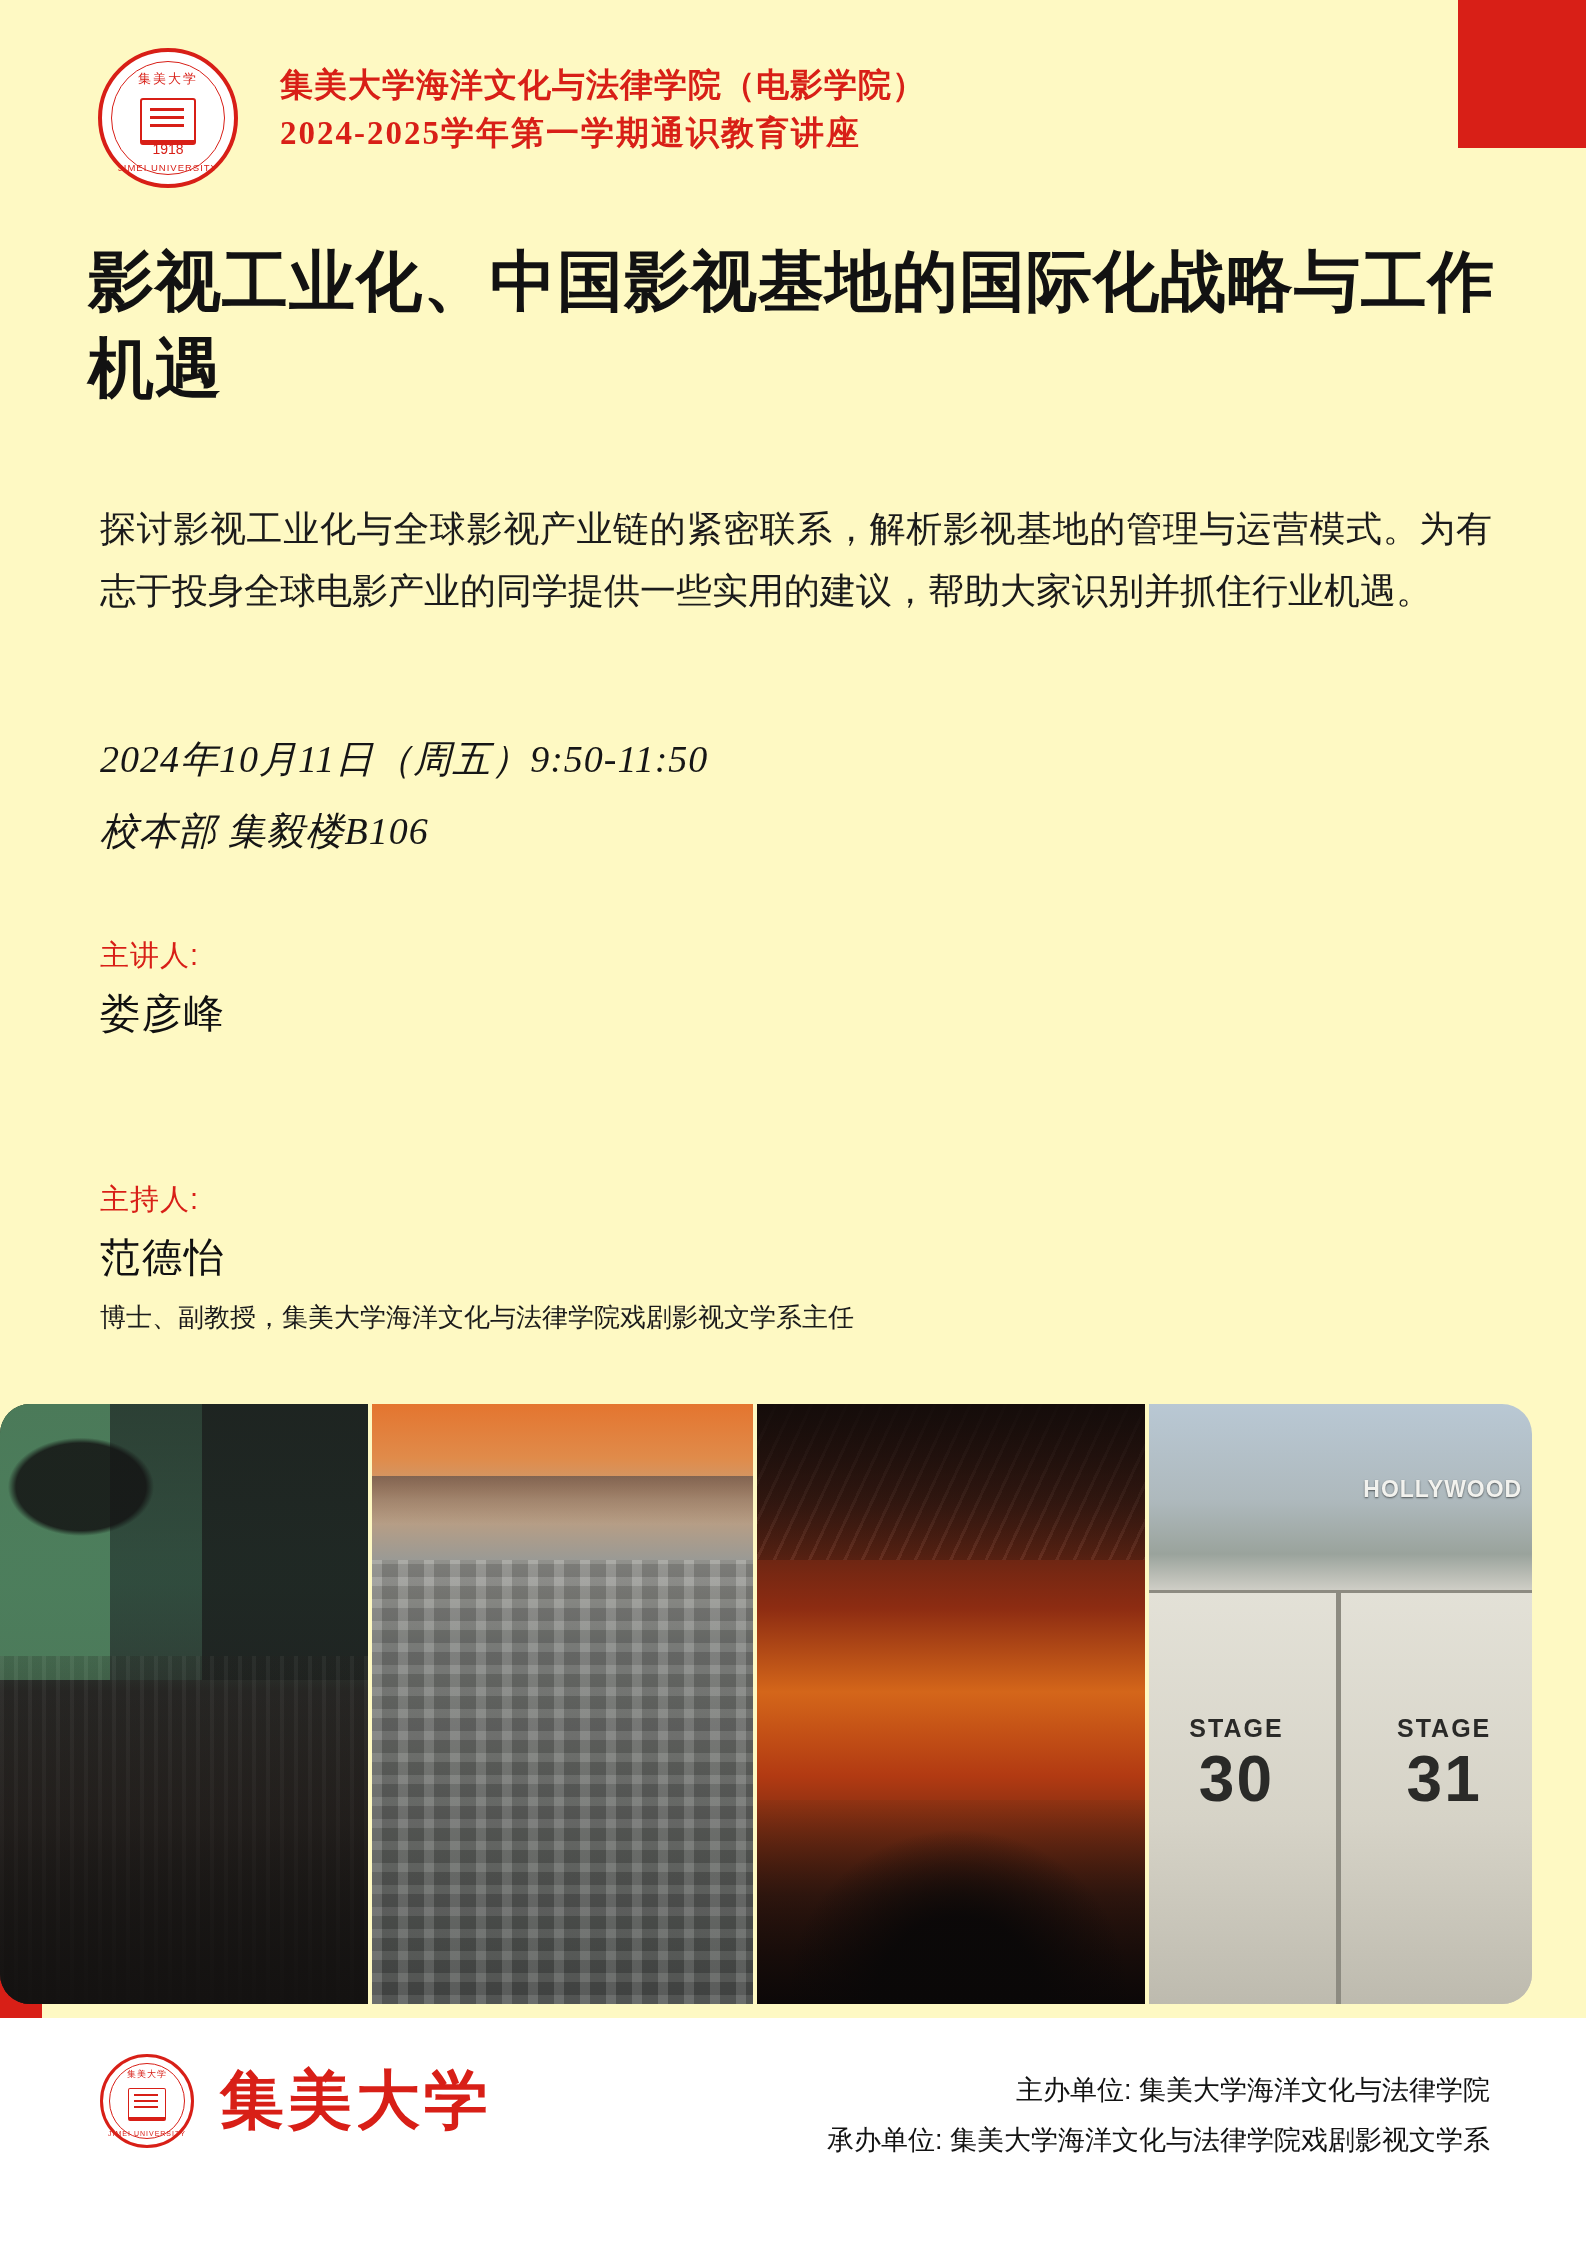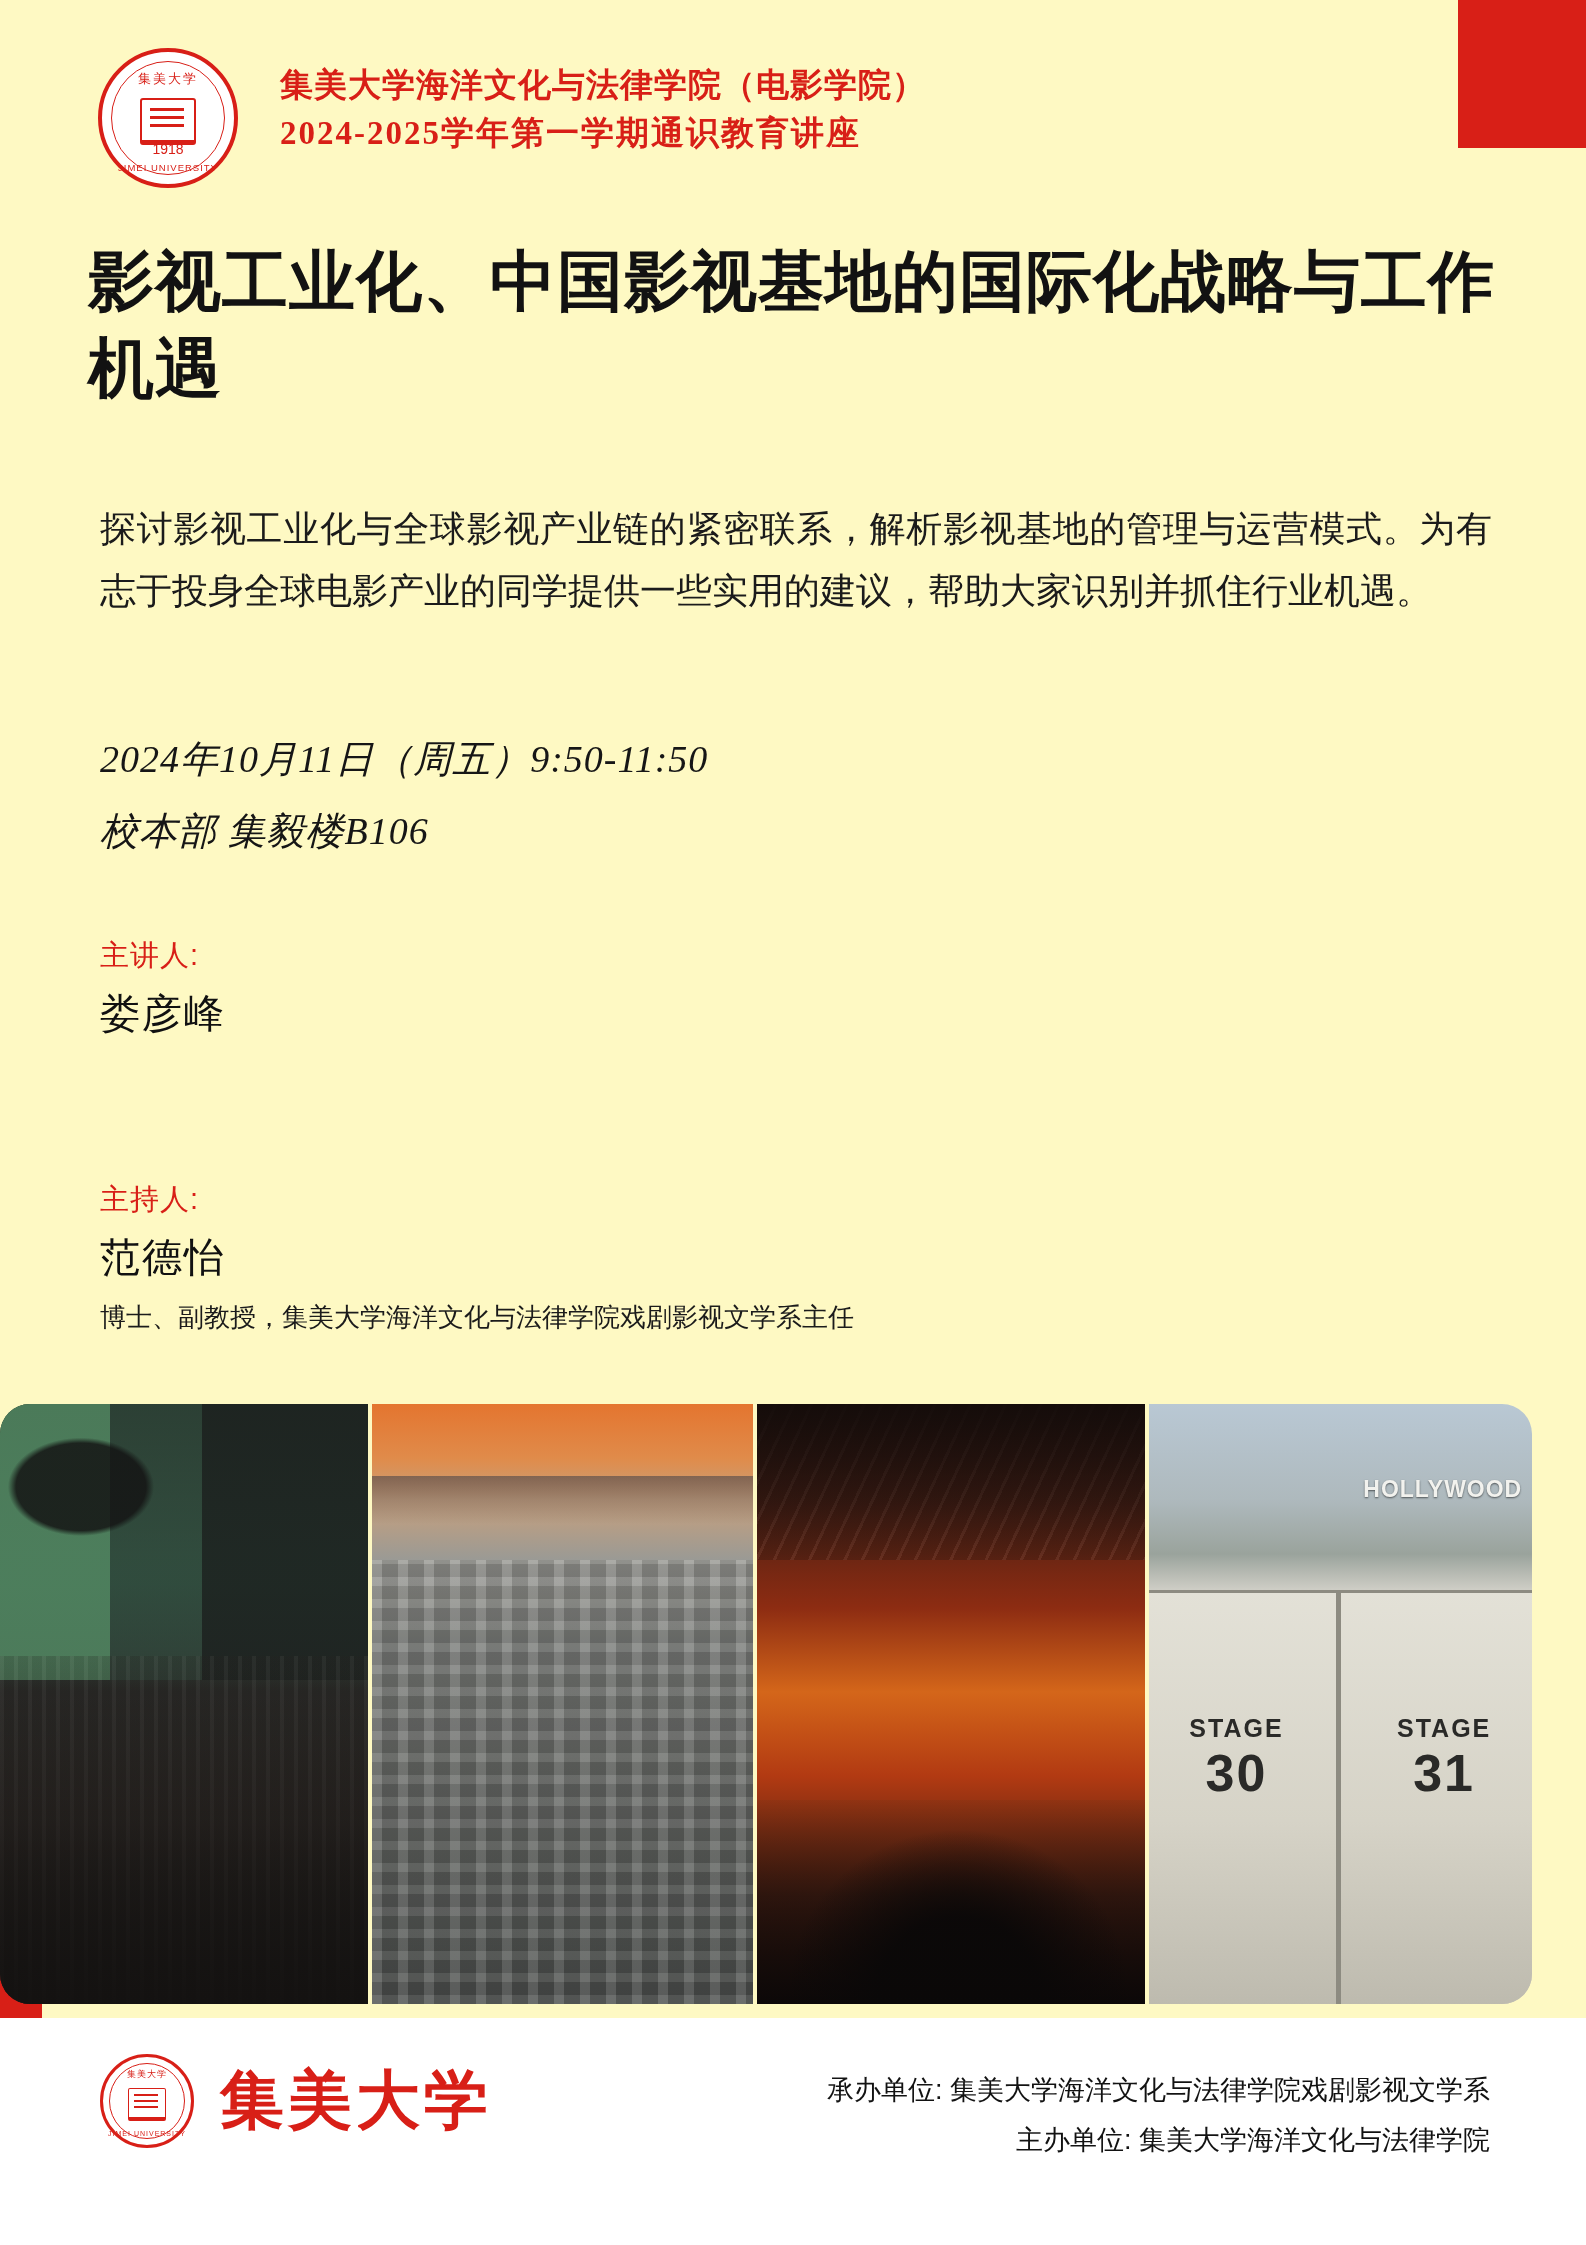--- a/index.html
+++ b/index.html
@@ -342,21 +342,21 @@
     width: 100%;
     display: flex;
     justify-content: space-around;
     color: #2a2a28;
     font-weight: bold;
     text-align: center;
     line-height: 1.0;
     gap: 32px;
   }
   .p4 .stage-labels .st { font-size: 25px; letter-spacing: 2px; }
-  .p4 .stage-labels .num { font-size: 52px; letter-spacing: 2px; margin-top: 6px; }
+  .p4 .stage-labels .num { font-size: 64px; letter-spacing: 2px; margin-top: 6px; }
   .p4 .divider {
     position: absolute;
     left: 49%;
     top: 31%;
     width: 5px;
     height: 69%;
     background: #8d8b81;
   }
 
   
@@ -490,18 +490,18 @@
   <div class="footer">
     <div class="footer-logo">
       <div class="footer-seal">
         <div class="fs-top">集美大学</div>
         <div class="fs-mid"></div>
         <div class="fs-bottom">JIMEI UNIVERSITY</div>
       </div>
       <div class="footer-wordmark">集美大学</div>
     </div>
     <div class="footer-orgs">
+      <div>主办单位: 集美大学海洋文化与法律学院</div>
       <div>承办单位: 集美大学海洋文化与法律学院戏剧影视文学系</div>
-      <div>主办单位: 集美大学海洋文化与法律学院</div>
     </div>
   </div>
 
 </div>
 
 </body></html>

